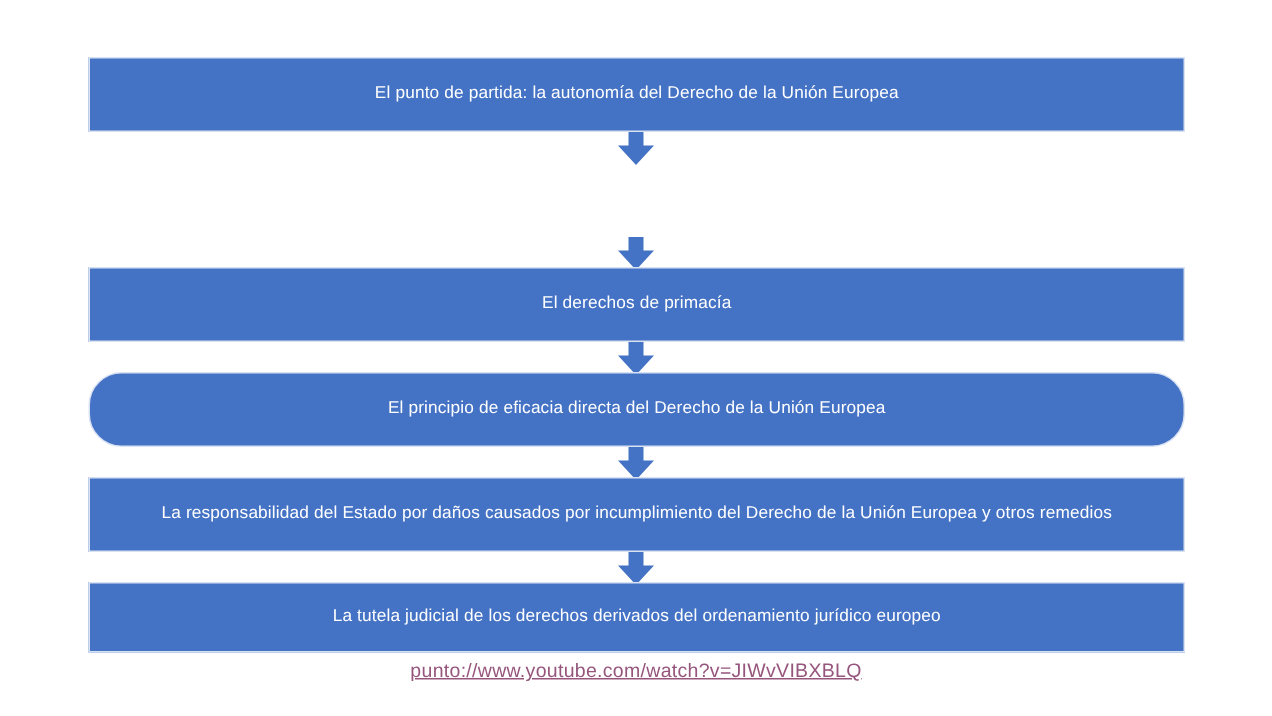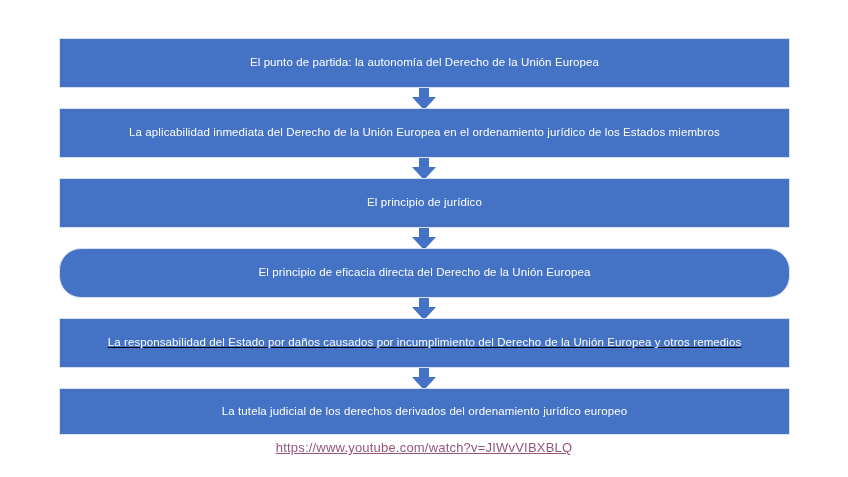--- a/index.html
+++ b/index.html
@@ -75,61 +75,58 @@
   <div class="flow-box" style="top:38px;">
     <span class="flow-box-label">El punto de partida: la autonomía del Derecho de la Unión Europea</span>
   </div>
 
   <div class="flow-arrow" style="top:88px;">
     <svg viewBox="0 0 24 22" xmlns="http://www.w3.org/2000/svg" aria-hidden="true">
       <polygon points="7,0 17,0 17,9 24,9 12,22 0,9 7,9" fill="#4472C4"></polygon>
     </svg>
   </div>
 
-  <div class="flow-box" style="top:108px;">
-    <span class="flow-box-label">La aplicabilidad inmediata del Derecho de la Unión Europea en el ordenamiento jurídico de los Estados miembros</span>
-  </div>
 
   <div class="flow-arrow" style="top:158px;">
     <svg viewBox="0 0 24 22" xmlns="http://www.w3.org/2000/svg" aria-hidden="true">
       <polygon points="7,0 17,0 17,9 24,9 12,22 0,9 7,9" fill="#4472C4"></polygon>
     </svg>
   </div>
 
   <div class="flow-box" style="top:178px;">
-    <span class="flow-box-label">El principio de jurídico</span>
+    <span class="flow-box-label">El derechos de primacía</span>
   </div>
 
   <div class="flow-arrow" style="top:228px;">
     <svg viewBox="0 0 24 22" xmlns="http://www.w3.org/2000/svg" aria-hidden="true">
       <polygon points="7,0 17,0 17,9 24,9 12,22 0,9 7,9" fill="#4472C4"></polygon>
     </svg>
   </div>
 
   <div class="flow-box" style="top:248px;border-radius:22px;">
     <span class="flow-box-label">El principio de eficacia directa del Derecho de la Unión Europea</span>
   </div>
 
   <div class="flow-arrow" style="top:298px;">
     <svg viewBox="0 0 24 22" xmlns="http://www.w3.org/2000/svg" aria-hidden="true">
       <polygon points="7,0 17,0 17,9 24,9 12,22 0,9 7,9" fill="#4472C4"></polygon>
     </svg>
   </div>
 
-  <div class="flow-box" style="top:318px;text-decoration:underline;">
+  <div class="flow-box" style="top:318px;">
     <span class="flow-box-label">La responsabilidad del Estado por daños causados por incumplimiento del Derecho de la Unión Europea y otros remedios</span>
   </div>
 
   <div class="flow-arrow" style="top:368px;">
     <svg viewBox="0 0 24 22" xmlns="http://www.w3.org/2000/svg" aria-hidden="true">
       <polygon points="7,0 17,0 17,9 24,9 12,22 0,9 7,9" fill="#4472C4"></polygon>
     </svg>
   </div>
 
   <div class="flow-box" style="top:388px; height:47px;">
     <span class="flow-box-label">La tutela judicial de los derechos derivados del ordenamiento jurídico europeo</span>
   </div>
 
   <div class="flow-link">
-    <a href="#">https://www.youtube.com/watch?v=JIWvVIBXBLQ</a>
+    <a href="#">punto://www.youtube.com/watch?v=JIWvVIBXBLQ</a>
   </div>
 
 </div>
 
 </body></html>

